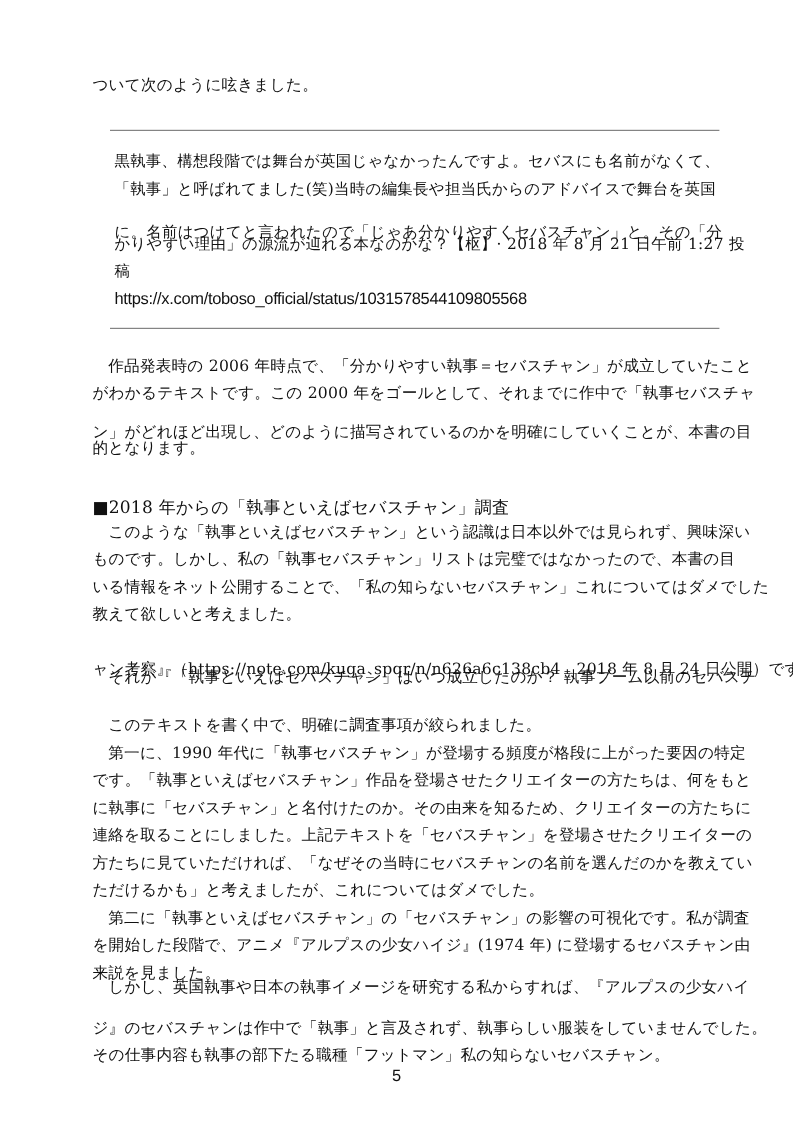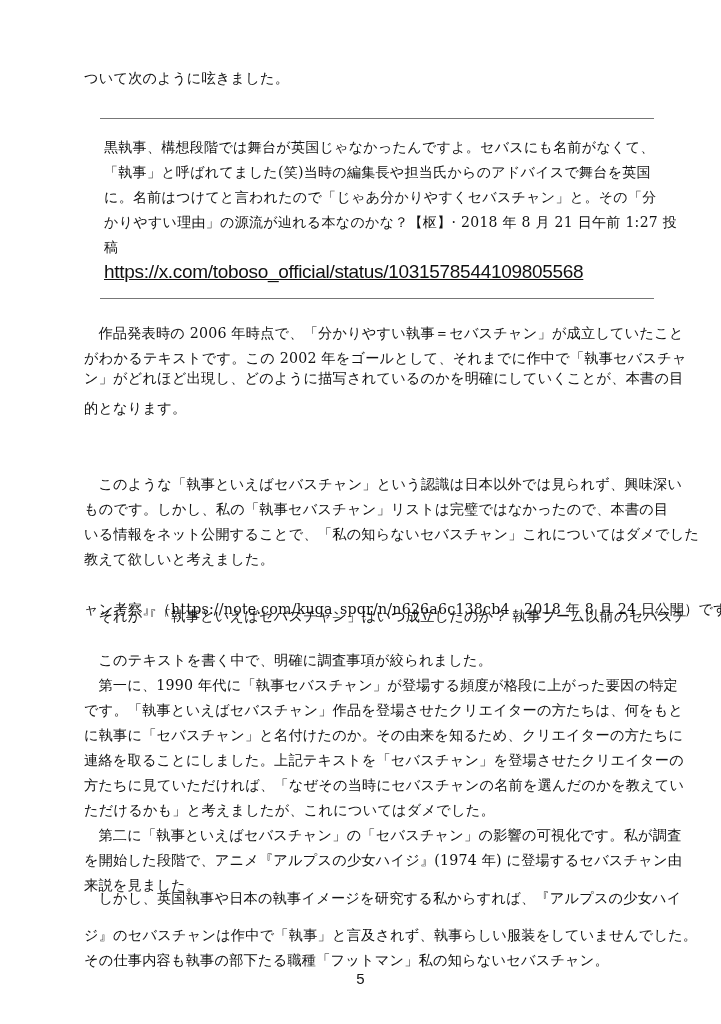--- a/index.html
+++ b/index.html
@@ -12,21 +12,21 @@
     .line {
       position: absolute; left: 84px; width: 580px;
       font-size: 14.2px; line-height: 20px; white-space: nowrap;
       letter-spacing: 0.2px;
     }
     .quote-line {
       position: absolute; left: 104px; width: 550px;
       font-size: 14px; line-height: 20px; white-space: nowrap;
       letter-spacing: 0.3px;
     }
-    .url { font-family: "Liberation Sans", sans-serif; letter-spacing: -0.3px; font-size: 19px; text-decoration: underline; }
+    .url { font-family: "Liberation Sans", sans-serif; letter-spacing: -0.3px; font-size: 15px; }
     .rule {
       position: absolute; left: 100px; width: 554px; height: 0;
       border-top: 1.5px solid #777777;
     }
     .heading {
       position: absolute; left: 84px; font-size: 15.5px; line-height: 22px;
       white-space: nowrap; letter-spacing: 0.2px;
     }
     .page-number {
       position: absolute; left: 0; width: 721px; text-align: center;
@@ -38,35 +38,36 @@
 
 <div class="page">
 
   <div class="line" style="top:68px">ついて次のように呟きました。</div>
 
   <div class="rule" style="top:118px"></div>
 
   <div>
     <div class="quote-line" style="top:137px">黒執事、構想段階では舞台が英国じゃなかったんですよ。セバスにも名前がなくて、</div>
     <div class="quote-line" style="top:162px">「執事」と呼ばれてました(笑)当時の編集長や担当氏からのアドバイスで舞台を英国</div>
-    <div class="quote-line" style="top:187px">に。名前はつけてと言われたので「じゃあ分かりやすくセバスチャン」と。その「分</div>
+    <div class="quote-line" style="top:201px">に。名前はつけてと言われたので「じゃあ分かりやすくセバスチャン」と。その「分</div>
     <div class="quote-line" style="top:212px">かりやすい理由」の源流が辿れる本なのかな？【枢】· 2018 年 8 月 21 日午前 1:27 投</div>
     <div class="quote-line" style="top:237px">稿</div>
     <div class="quote-line url" style="top:262px">https://x.com/toboso_official/status/1031578544109805568</div>
   </div>
 
   <div class="rule" style="top:298px"></div>
 
   <div>
     <div class="line" style="top:323px">　作品発表時の 2006 年時点で、「分かりやすい執事＝セバスチャン」が成立していたこと</div>
-    <div class="line" style="top:348px">がわかるテキストです。この 2002 年をゴールとして、それまでに作中で「執事セバスチャ</div>
-    <div class="line" style="top:368px">ン」がどれほど出現し、どのように描写されているのかを明確にしていくことが、本書の目</div>
+    <div class="line" style="top:348px">がわかるテキストです。この 2000 年をゴールとして、それまでに作中で「執事セバスチャ</div>
+    <div class="line" style="top:383px">ン」がどれほど出現し、どのように描写されているのかを明確にしていくことが、本書の目</div>
     <div class="line" style="top:398px">的となります。</div>
   </div>
 
+  <div class="heading" style="top:450px">■2018 年からの「執事といえばセバスチャン」調査</div>
 
   <div>
     <div class="line" style="top:474px">　このような「執事といえばセバスチャン」という認識は日本以外では見られず、興味深い</div>
     <div class="line" style="top:499px">ものです。しかし、私の「執事セバスチャン」リストは完璧ではなかったので、本書の目</div>
     <div class="line" style="top:524px">いる情報をネット公開することで、「私の知らないセバスチャン」これについてはダメでした</div>
     <div class="line" style="top:549px">教えて欲しいと考えました。</div>
   </div>
 
   <div>
     <div class="line" style="top:606px">　それが『「執事といえばセバスチャン」はいつ成立したのか？ 執事ブーム以前のセバスチ</div>

